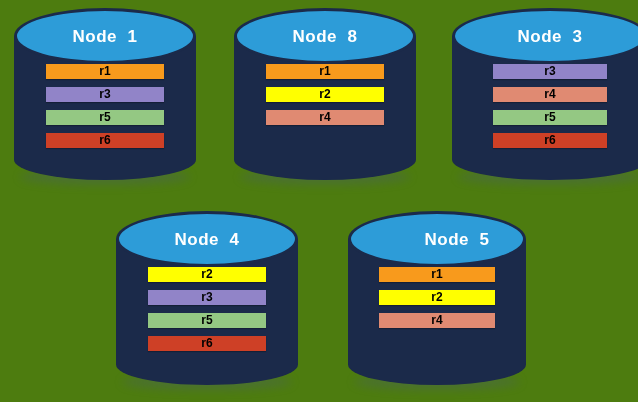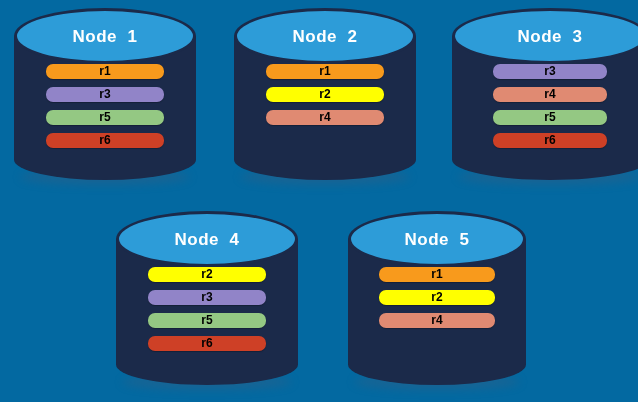--- a/index.html
+++ b/index.html
@@ -80,51 +80,51 @@
     position: absolute;
     left: 0;
     width: 100%;
     z-index: 5;
   }
 
   .replica-bar {
     position: relative;
     height: 15px;
     margin: 0 auto 8px auto;
-    border-radius: 7px;
+    border-radius: 0;
     color: #000000;
     font-weight: bold;
     font-size: 12px;
     line-height: 15px;
     text-align: center;
     box-shadow: 0 1px 1px rgba(0,0,0,0.25);
   }
   .replica-bar:last-child { margin-bottom: 0; }
 </style>
 </head>
 <body>
 
-<div id="diagram" style="background: #0369a1;">
+<div id="diagram" style="background: #4d7c0f;">
     <div class="node" style="left: 14px; top: 8px; width: 182px; height: 172px;">
       <div class="node-shadow"></div>
       <div class="cyl-body" style="background: rgb(27, 42, 74); top: 28px; height: 144px;"></div>
       <div class="cyl-top" style="background: rgb(45, 156, 216); height: 56px; border-color: rgb(27, 42, 74);"></div>
       <div class="node-title" style="color: rgb(255, 255, 255); top: 19px;">Node  1</div>
       <div class="replicas" style="top: 56px;">
         <div class="replica-bar" style="background: rgb(248, 154, 28); width: 118px; color: rgb(0, 0, 0);">r1</div>
         <div class="replica-bar" style="background: rgb(145, 132, 200); width: 118px; color: rgb(0, 0, 0);">r3</div>
         <div class="replica-bar" style="background: rgb(148, 200, 131); width: 118px; color: rgb(0, 0, 0);">r5</div>
         <div class="replica-bar" style="background: rgb(206, 64, 38); width: 118px; color: rgb(0, 0, 0);">r6</div>
       </div>
     </div>
     <div class="node" style="left: 234px; top: 8px; width: 182px; height: 172px;">
       <div class="node-shadow"></div>
       <div class="cyl-body" style="background: rgb(27, 42, 74); top: 28px; height: 144px;"></div>
       <div class="cyl-top" style="background: rgb(45, 156, 216); height: 56px; border-color: rgb(27, 42, 74);"></div>
-      <div class="node-title" style="color: rgb(255, 255, 255); top: 19px;">Node  2</div>
+      <div class="node-title" style="color: rgb(255, 255, 255); top: 19px;">Node  8</div>
       <div class="replicas" style="top: 56px;">
         <div class="replica-bar" style="background: rgb(248, 154, 28); width: 118px; color: rgb(0, 0, 0);">r1</div>
         <div class="replica-bar" style="background: rgb(255, 255, 0); width: 118px; color: rgb(0, 0, 0);">r2</div>
         <div class="replica-bar" style="background: rgb(224, 138, 114); width: 118px; color: rgb(0, 0, 0);">r4</div>
       </div>
     </div>
     <div class="node" style="left: 452px; top: 8px; width: 172px; height: 172px; padding-left: 24px;">
       <div class="node-shadow"></div>
       <div class="cyl-body" style="background: rgb(27, 42, 74); top: 28px; height: 144px;"></div>
       <div class="cyl-top" style="background: rgb(45, 156, 216); height: 56px; border-color: rgb(27, 42, 74);"></div>
@@ -145,20 +145,20 @@
         <div class="replica-bar" style="background: rgb(255, 255, 0); width: 118px; color: rgb(0, 0, 0);">r2</div>
         <div class="replica-bar" style="background: rgb(145, 132, 200); width: 118px; color: rgb(0, 0, 0);">r3</div>
         <div class="replica-bar" style="background: rgb(148, 200, 131); width: 118px; color: rgb(0, 0, 0);">r5</div>
         <div class="replica-bar" style="background: rgb(206, 64, 38); width: 118px; color: rgb(0, 0, 0);">r6</div>
       </div>
     </div>
     <div class="node" style="left: 348px; top: 211px; width: 178px; height: 174px;">
       <div class="node-shadow"></div>
       <div class="cyl-body" style="background: rgb(27, 42, 74); top: 28px; height: 146px;"></div>
       <div class="cyl-top" style="background: rgb(45, 156, 216); height: 56px; border-color: rgb(27, 42, 74);"></div>
-      <div class="node-title" style="color: rgb(255, 255, 255); top: 19px;">Node  5</div>
+      <div class="node-title" style="color: rgb(255, 255, 255); top: 19px; margin-left: 20px;">Node  5</div>
       <div class="replicas" style="top: 56px;">
         <div class="replica-bar" style="background: rgb(248, 154, 28); width: 116px; color: rgb(0, 0, 0);">r1</div>
         <div class="replica-bar" style="background: rgb(255, 255, 0); width: 116px; color: rgb(0, 0, 0);">r2</div>
         <div class="replica-bar" style="background: rgb(224, 138, 114); width: 116px; color: rgb(0, 0, 0);">r4</div>
       </div>
     </div>
   </div>
 
 </body></html>

